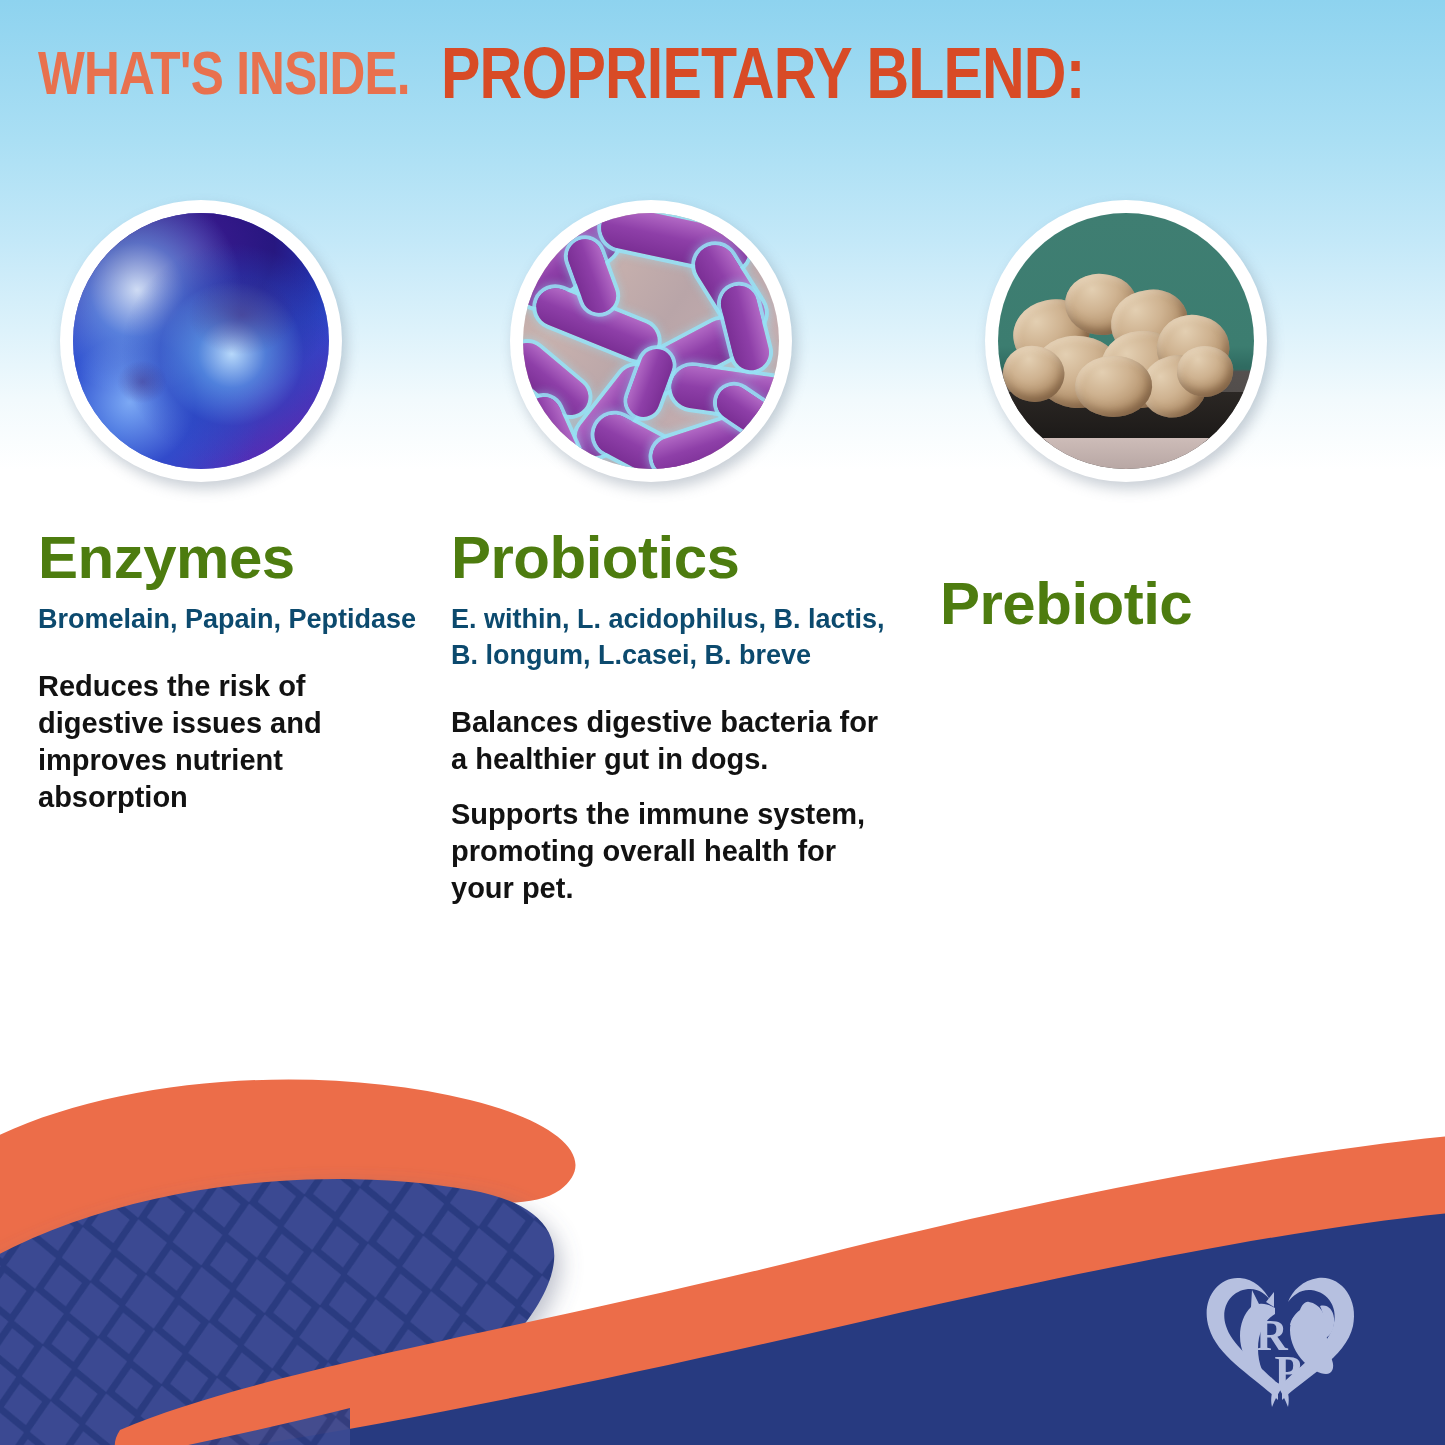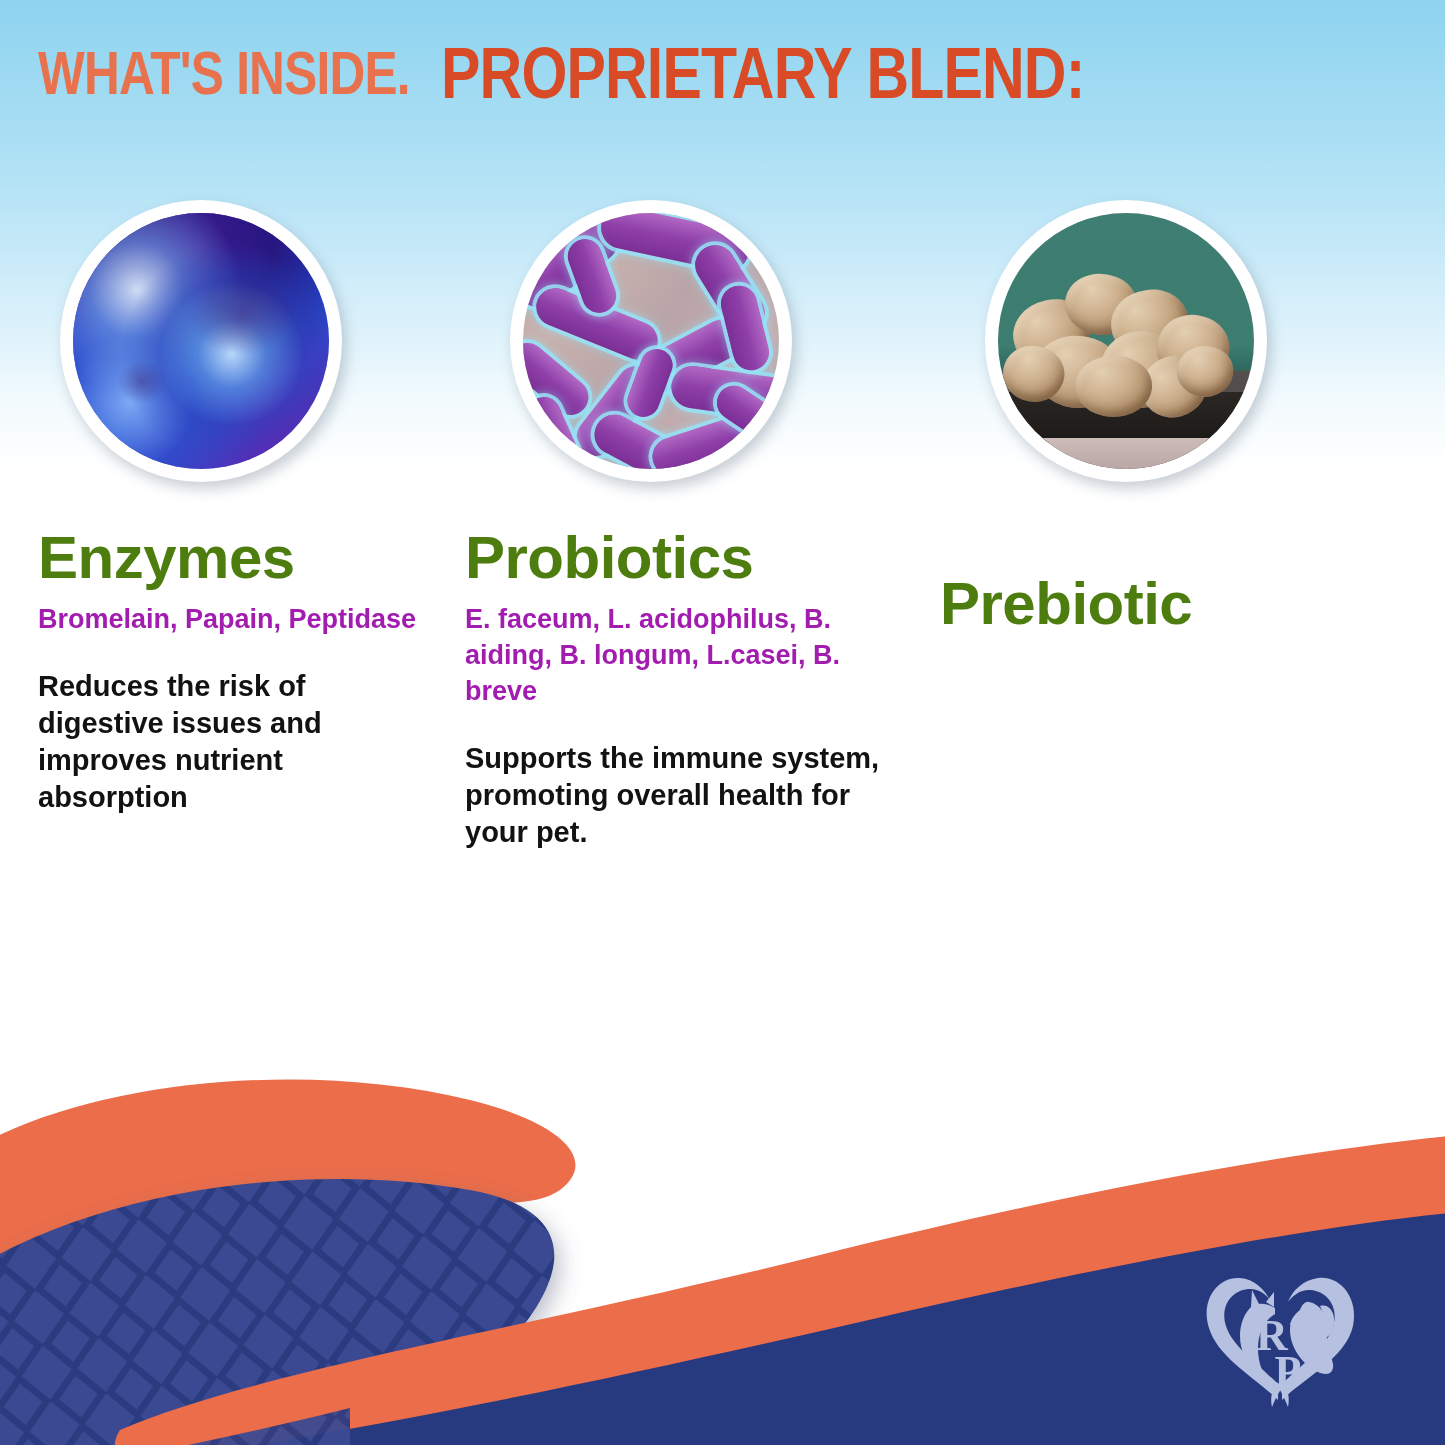--- a/index.html
+++ b/index.html
@@ -102,30 +102,30 @@
   }
   .knob {
     position:absolute; border-radius:50% 46% 52% 48%;
     background:radial-gradient(ellipse at 34% 28%, #e3cfb2 0%, #cfb391 36%, #b2906a 68%, #8d6d4c 100%);
     box-shadow:inset -4px -5px 9px rgba(90,62,40,.5), inset 3px 3px 7px rgba(255,245,225,.45);
   }
 
   
   .col { position:absolute; }
   #col-enzymes  { left:38px;  top:528px; width:400px; }
-  #col-probiotics { left:465px; top:528px; width:440px; }
+  #col-probiotics { left:451px; top:528px; width:440px; }
   #col-prebiotic { left:940px; top:528px; width:500px;margin-top:46px; }
 
   .col h2 {
     font-size:60px; font-weight:bold; color:#4d7c0f;
     letter-spacing:-0.5px; line-height:1.0;
     margin-bottom:14px;
   }
   .subtitle {
-    font-size:27px; font-weight:bold; color:#a21caf;
+    font-size:27px; font-weight:bold; color:#0c4a6e;
     line-height:1.33; margin-bottom:30px;
   }
   .body-par {
     font-size:29px; font-weight:bold; color:#121212;
     line-height:1.28; margin-bottom:18px;
   }
 
   
   #footer { position:absolute; left:0; top:1040px; width:1445px; height:405px; }
   #footer svg { display:block; }
@@ -190,21 +190,22 @@
 </div>
 
 <div class="col" id="col-enzymes">
   <h2>Enzymes</h2>
   <div class="subtitle">Bromelain, Papain, Peptidase</div>
   <p class="body-par">Reduces the risk of digestive issues and improves nutrient absorption</p>
 </div>
 
 <div class="col" id="col-probiotics">
   <h2>Probiotics</h2>
-  <div class="subtitle">E. faceum, L. acidophilus, B. aiding, B. longum, L.casei, B. breve</div>
+  <div class="subtitle">E. within, L. acidophilus, B. lactis, B. longum, L.casei, B. breve</div>
+  <p class="body-par">Balances digestive bacteria for a healthier gut in dogs.</p>
   <p class="body-par">Supports the immune system, promoting overall health for your pet.</p>
 </div>
 
 <div class="col" id="col-prebiotic">
   <h2>Prebiotic</h2>
 </div>
 
 <div id="footer">
   <svg width="1445" height="405" viewBox="0 0 1445 405" xmlns="http://www.w3.org/2000/svg">
     <defs>

